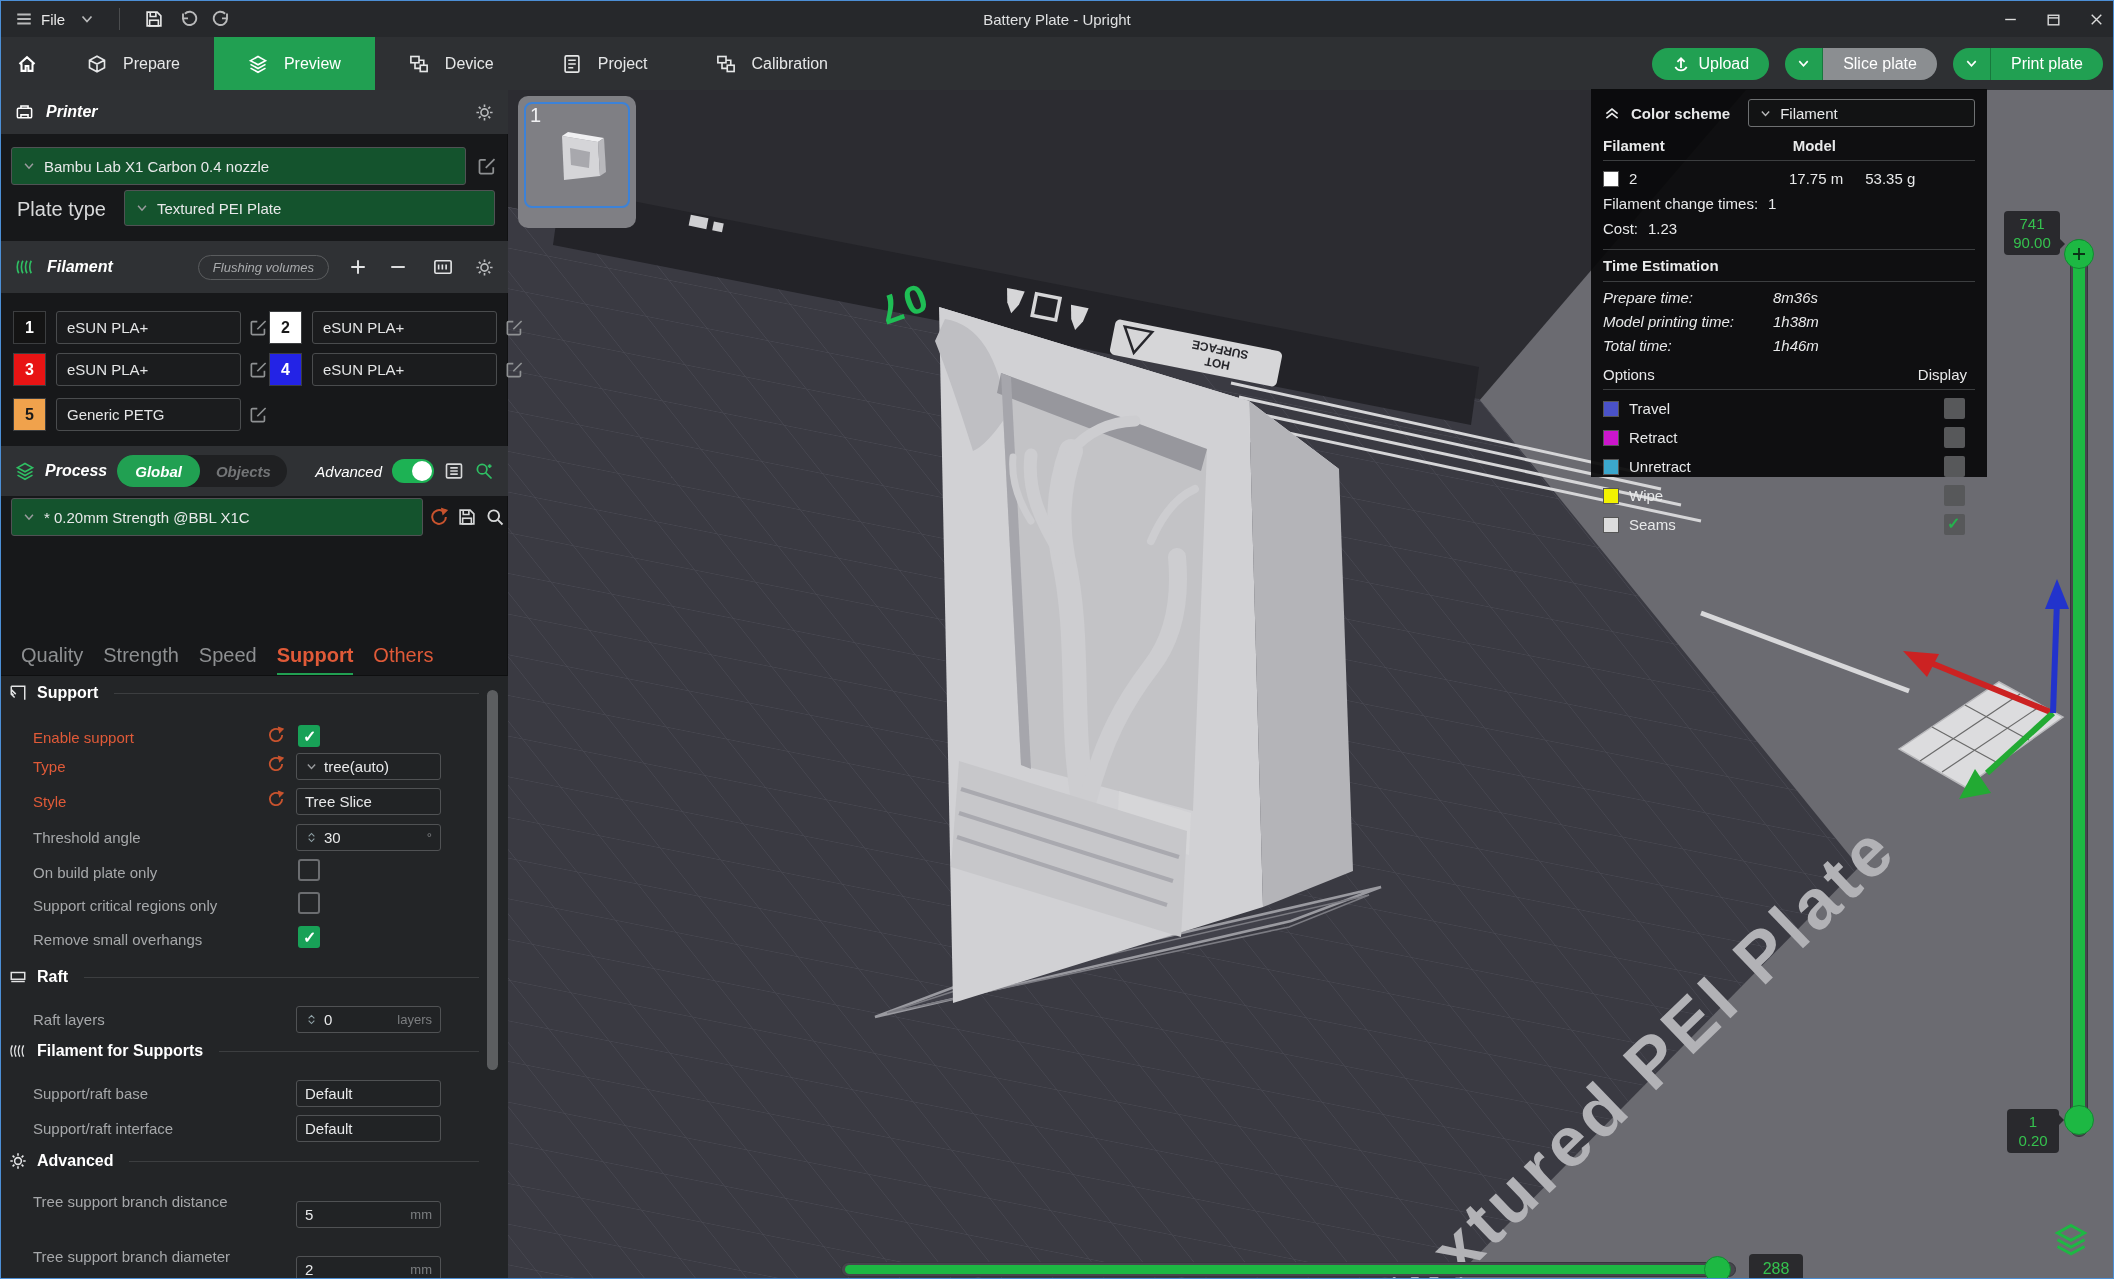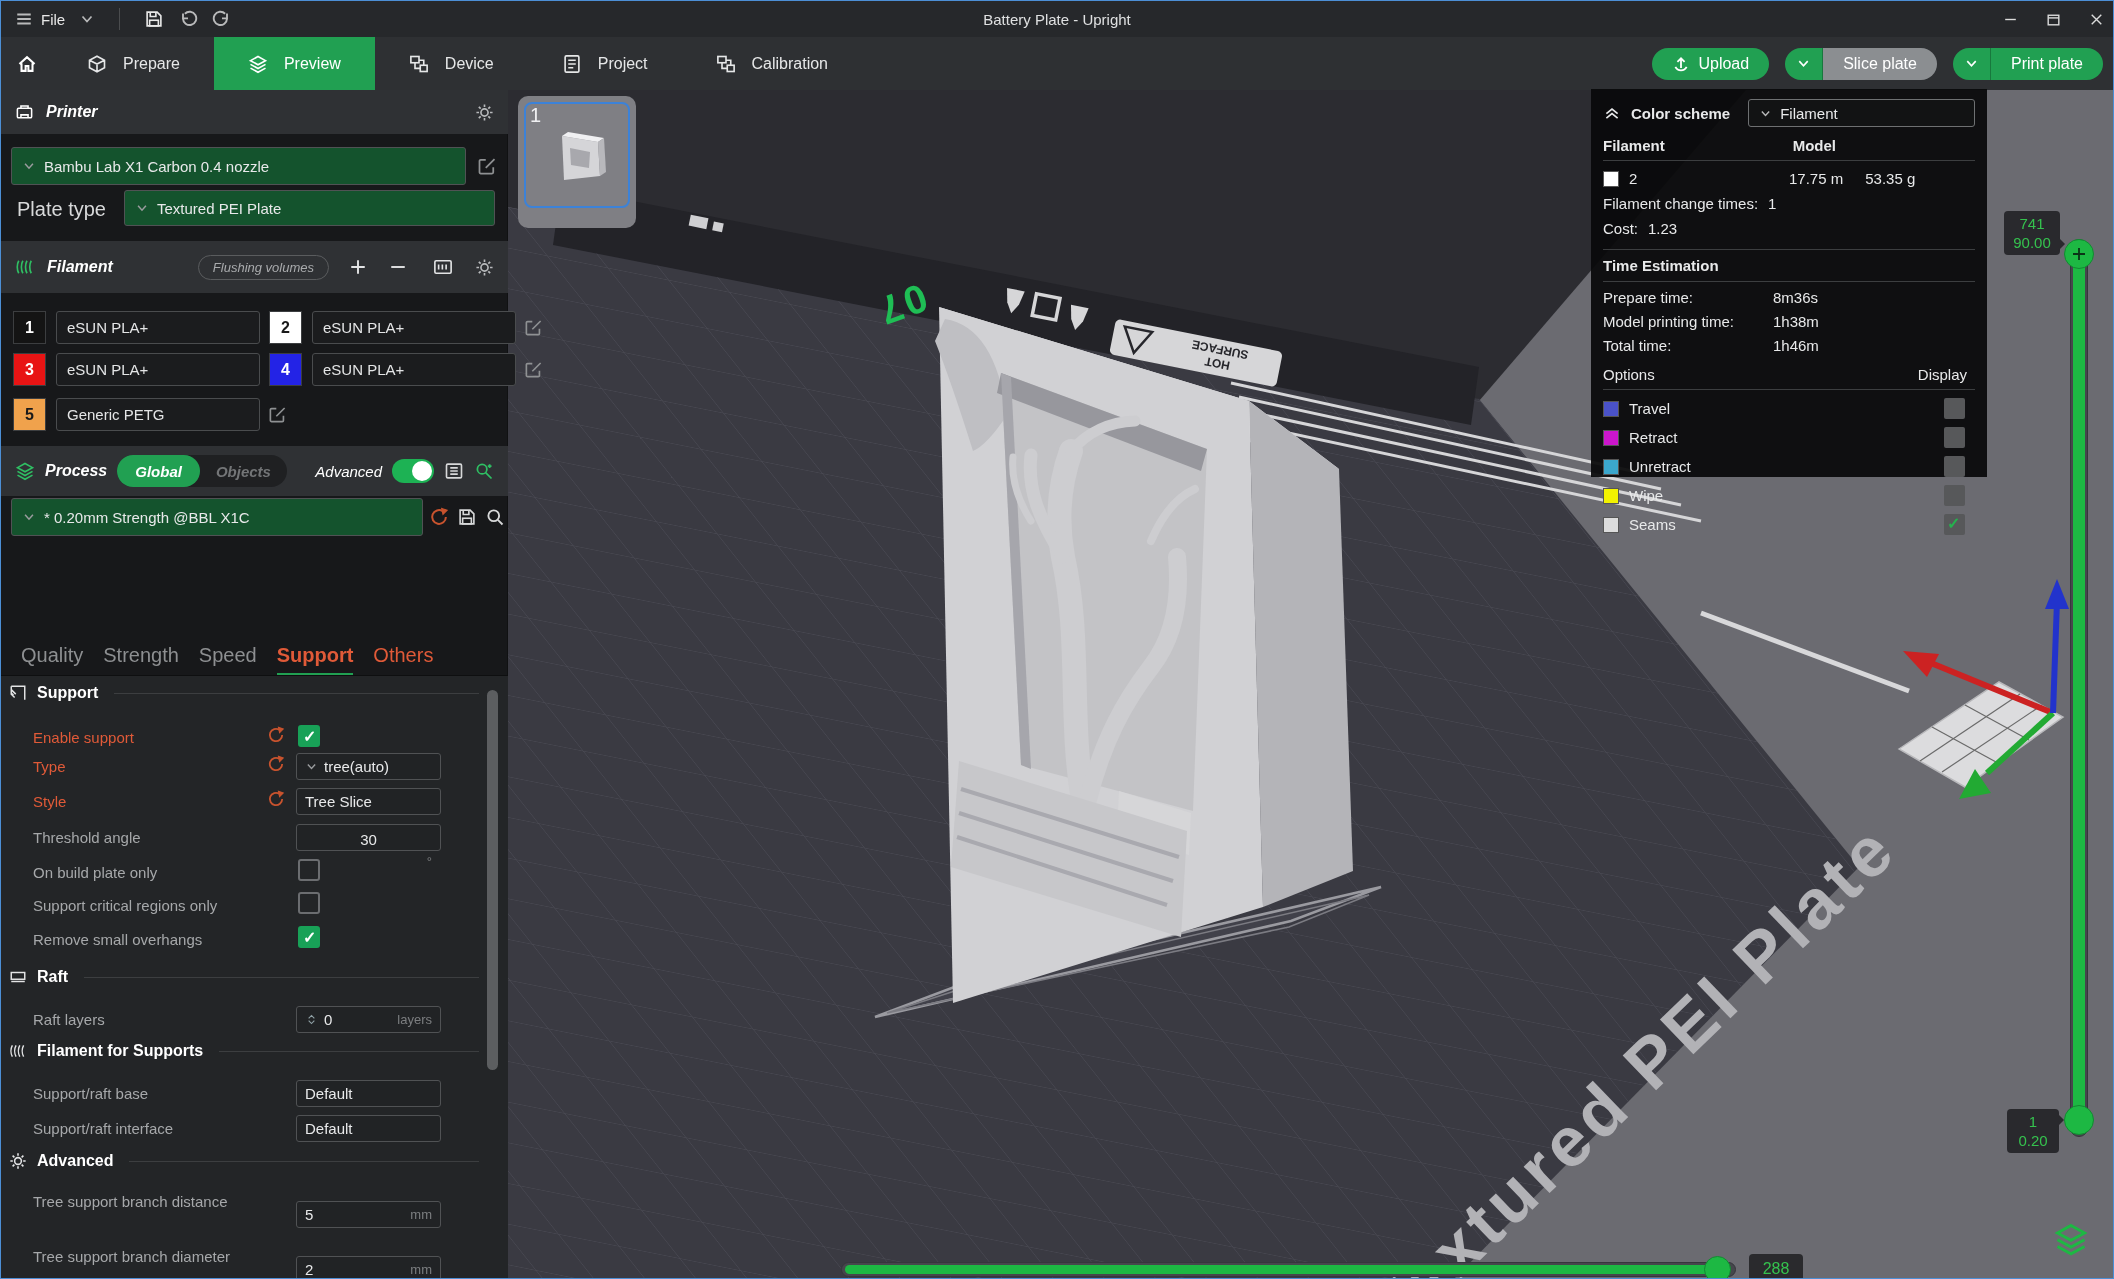--- a/index.html
+++ b/index.html
@@ -47,21 +47,21 @@
   .sec-head .spacer { flex:1; }
   .inputbox { position:absolute; border:1px solid #505254; border-radius:3px;
     background:#14532d; color:#e8e9ea; font-size:15px; display:flex; align-items:center; gap:8px; padding:0 10px; }
   .inputbox .chev { color:#9a9c9e; }
   .editicon { color:#8f9193; }
   .pill-sm { border:1px solid #5a5c5e; color:#a9abad; font-size:13px; border-radius:14px;
     padding:4px 14px; font-weight:normal; }
   .slot { position:absolute; display:flex; align-items:center; }
   .slot .num { width:33px; height:33px; display:flex; align-items:center; justify-content:center;
     font-size:16px; font-weight:bold; border:1px solid #3c3e40; }
-  .slot .name { width:204px; height:33px; margin-left:10px; border:1px solid #4a4c4e; border-radius:3px;
+  .slot .name { width:185px; height:33px; margin-left:10px; border:1px solid #4a4c4e; border-radius:3px;
     display:flex; align-items:center; padding:0 10px; color:#e4e5e6; font-size:15px; background:#1b1c1e; }
   .slot .editicon { margin-left:8px; }
   .scope { display:flex; align-items:center; background:#1f2022; border-radius:16px; height:32px; font-size:15px; }
   .scope .on { background:#21a052; color:#fff; border-radius:16px; height:32px; display:flex; align-items:center; padding:0 18px; font-weight:bold; }
   .scope .off { color:#737577; padding:0 16px; }
   .switch { width:42px; height:24px; border-radius:12px; background:#1db254; position:relative; }
   .switch::after { content:""; position:absolute; right:2px; top:2px; width:20px; height:20px; border-radius:50%; background:#fff; }
   .ptabs { position:absolute; left:0; top:548px; width:484px; display:flex; gap:0; font-size:20px; }
   .ptab { padding:6px 0; margin-left:20px; color:#8d8f91; }
   .ptab:first-child { margin-left:20px; }
@@ -90,21 +90,21 @@
   .sp-head { display:flex; align-items:center; gap:10px; }
   .sp-head .t { font-weight:bold; font-size:15px; }
   .sp-combo { margin-left:8px; flex:1; border:1px solid #6e7072; border-radius:3px; background:#121314;
     height:28px; display:flex; align-items:center; gap:8px; padding:0 10px; }
   .sp-cols { display:flex; margin-top:10px; padding-bottom:6px; border-bottom:1px solid #3c3e40; font-weight:bold; }
   .sp-cols .c2 { margin-left:128px; }
   .sp-row { display:flex; align-items:center; margin-top:9px; }
   .swatch { width:16px; height:16px; border:1px solid #555; display:inline-block; }
   .sp-kv { margin-top:8px; display:flex; gap:10px; }
   .sp-sect { margin-top:12px; padding:7px 0; border-top:1px solid #3c3e40; border-bottom:1px solid #3c3e40; font-weight:bold; }
-  .sp-trow { display:flex; margin-top:7px; }
+  .sp-trow { display:flex; margin-top:7px;font-style:italic; }
   .sp-trow .k { width:170px; }
   .sp-opts-head { display:flex; margin-top:12px; padding-bottom:6px; border-bottom:1px solid #3c3e40; font-weight:normal; }
   .sp-opts-head .c2 { margin-left:auto; margin-right:8px; }
   .orow { display:flex; align-items:center; margin-top:8px; }
   .orow .lbl { margin-left:10px; }
   .ocb { margin-left:auto; margin-right:10px; width:21px; height:21px; background:#57585a; border-radius:2px; position:relative; }
   .ocb.on::after { content:"\2713"; color:#25b24e; font-size:16px; font-weight:bold; position:absolute; left:3px; top:0px; }
 
   
   .vslider-track { position:absolute; left:2069px; top:238px; width:18px; height:898px;
@@ -660,21 +660,21 @@
 
       <div class="prow-label mod" style="top:116px;">Style</div>
       <svg class="ic reset-ic" style="top:114px;" width="18" height="18">
           <use href="#s-reset"></use>
         </svg>
       <div class="ctrl" style="top:112px;">
         <span>Tree Slice</span>
       </div>
 
       <div class="prow-label" style="top:152px;">Threshold angle</div>
-      <div class="ctrl" style="top:148px;flex-direction:column;">
+      <div class="ctrl" style="top:148px;">
         <svg class="ic spin" width="13" height="13">
             <use href="#s-spin"></use>
           </svg>
         <span>30</span>
         <span class="unit">°</span>
       </div>
 
       <div class="prow-label" style="top:187px;">On build plate only</div>
       <div class="cb" style="top:183px;"></div>
 

